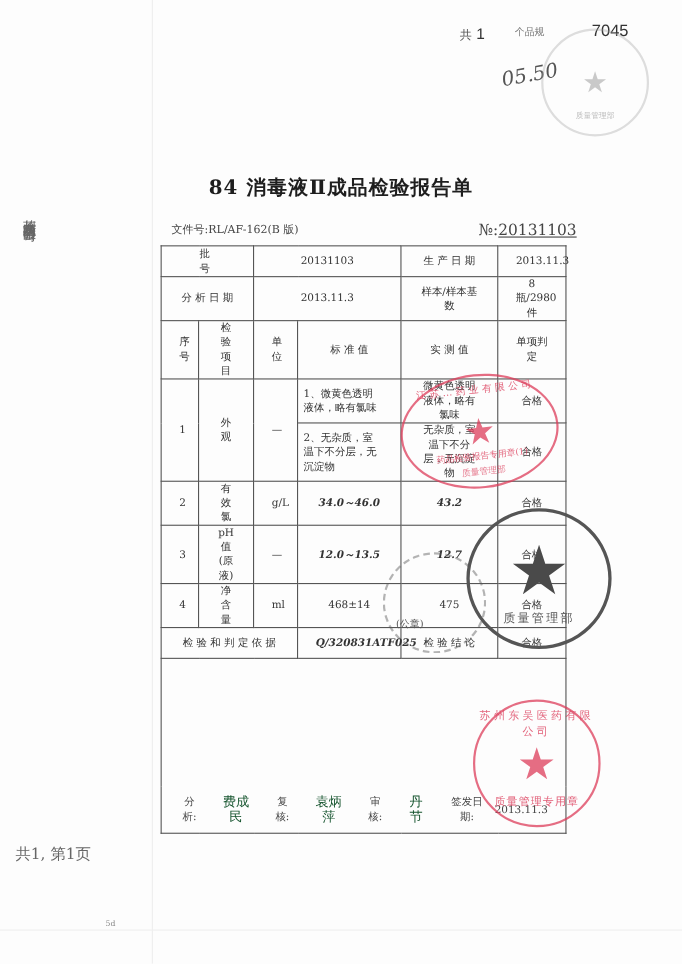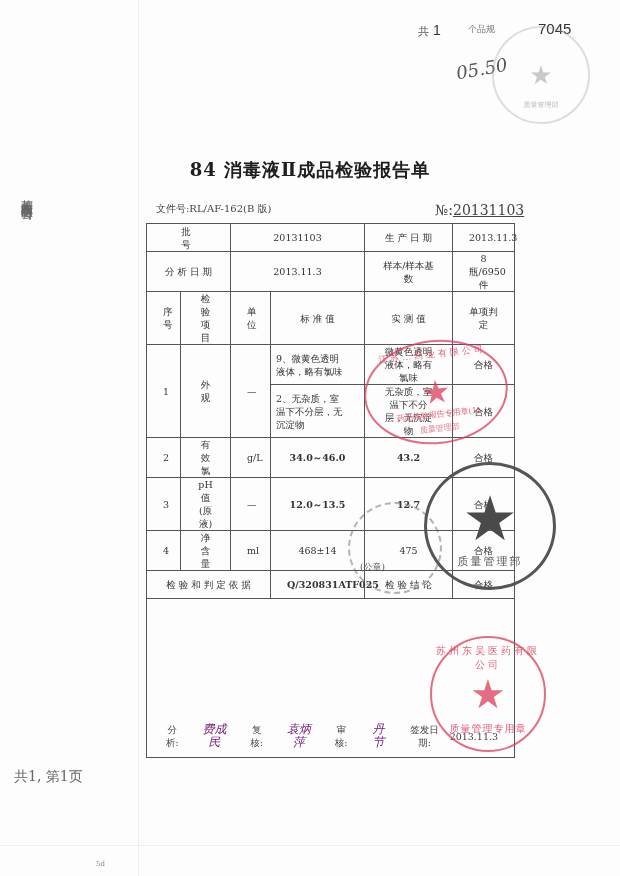--- a/index.html
+++ b/index.html
@@ -33,25 +33,25 @@
 
   
   table.report {
     position:absolute; left:146px; top:223px; width:368px;
     border-collapse:collapse; font-size:9.5px; color:#333; table-layout:fixed;
   }
   table.report td { border:1px solid #555; text-align:center; vertical-align:middle; padding:0 16px; line-height:13px; }
   table.report tr.h28 td { height:27px; }
   table.report .spaced { letter-spacing:5px; }
   table.report .left { text-align:left; padding-left:5px; }
-  .bold { font-weight:bold; }
+  .bold { font-weight:bold;font-style:italic; }
   .blank-area td { height:116px; }
   .sign-row td { height:42px; text-align:left; padding-left:4px; }
   .sign-line { display:flex; align-items:center; gap:18px; font-size:9.5px; color:#444; }
-  .sig { font-family:"DejaVu Serif",serif; font-style:italic; font-size:12px; color:#701a75; }
+  .sig { font-family:"DejaVu Serif",serif; font-size:12px; color:#14532d; }
 
   
   .stamp { position:absolute; border-radius:50%; display:flex; align-items:center; justify-content:center; }
   .stamp-red-oval {
     left:364px; top:340px; width:140px; height:100px;
     border:2px solid rgba(220,60,90,0.75); border-radius:50%;
     transform:rotate(-6deg);
   }
   .stamp-red-oval .star, .stamp-red-round .star { color:rgba(220,60,90,0.75); font-size:32px; }
   .stamp-red-oval .sub { position:absolute; bottom:22px; width:100%; text-align:center; font-size:8px; color:rgba(220,60,90,0.8); }
@@ -81,21 +81,21 @@
 
   .stamp-red-round {
     left:430px; top:636px; width:112px; height:112px;
     border:2px solid rgba(220,60,90,0.75);
   }
   .stamp-red-round .star { font-size:40px; }
   .stamp-red-round .ring { position:absolute; top:6px; width:100%; text-align:center; font-size:10px; color:rgba(220,60,90,0.8); letter-spacing:3px; }
   .stamp-red-round .sub { position:absolute; bottom:14px; width:100%; text-align:center; font-size:10px; color:rgba(220,60,90,0.85); letter-spacing:1px; }
 
   .footer-page { left:14px; top:768px; font-size:14px; color:#666; }
-  .footer-mark { left:96px; top:836px; font-size:7px; color:#888;margin-top:24px; }
+  .footer-mark { left:96px; top:836px; font-size:7px; color:#888; }
 </style>
 </head>
 <body>
 
 <div class="fold-line"></div>
 <div class="fold-line2"></div>
 
 <div class="abs top-count">
   <span>共</span><b>1</b>
 </div>
@@ -129,35 +129,35 @@
       <tr class="h28">
     <td colspan="2" class="spaced">批　　号</td>
     <td colspan="2">20131103</td>
     <td>生 产 日 期</td>
     <td>2013.11.3</td>
   </tr>
   <tr class="h28">
     <td colspan="2">分 析 日 期</td>
     <td colspan="2">2013.11.3</td>
     <td>样本/样本基数</td>
-    <td>8 瓶/6950 件</td>
+    <td>8 瓶/2980 件</td>
   </tr>
   <tr class="h28">
     <td>序号</td>
     <td>检验项目</td>
     <td>单 位</td>
     <td>标 准 值</td>
     <td>实 测 值</td>
     <td>单项判定</td>
   </tr>
   <tr style="height:36px">
     <td rowspan="2">1</td>
     <td rowspan="2">外　观</td>
     <td rowspan="2">—</td>
-    <td class="left">9、微黄色透明液体，略有氯味</td>
+    <td class="left">1、微黄色透明液体，略有氯味</td>
     <td>微黄色透明液体，略有氯味</td>
     <td>合格</td>
   </tr>
   <tr style="height:38px">
     <td class="left">2、无杂质，室温下不分层，无沉淀物</td>
     <td>无杂质，室温下不分层，无沉淀物</td>
     <td>合格</td>
   </tr>
   <tr style="height:36px">
     <td>2</td>

